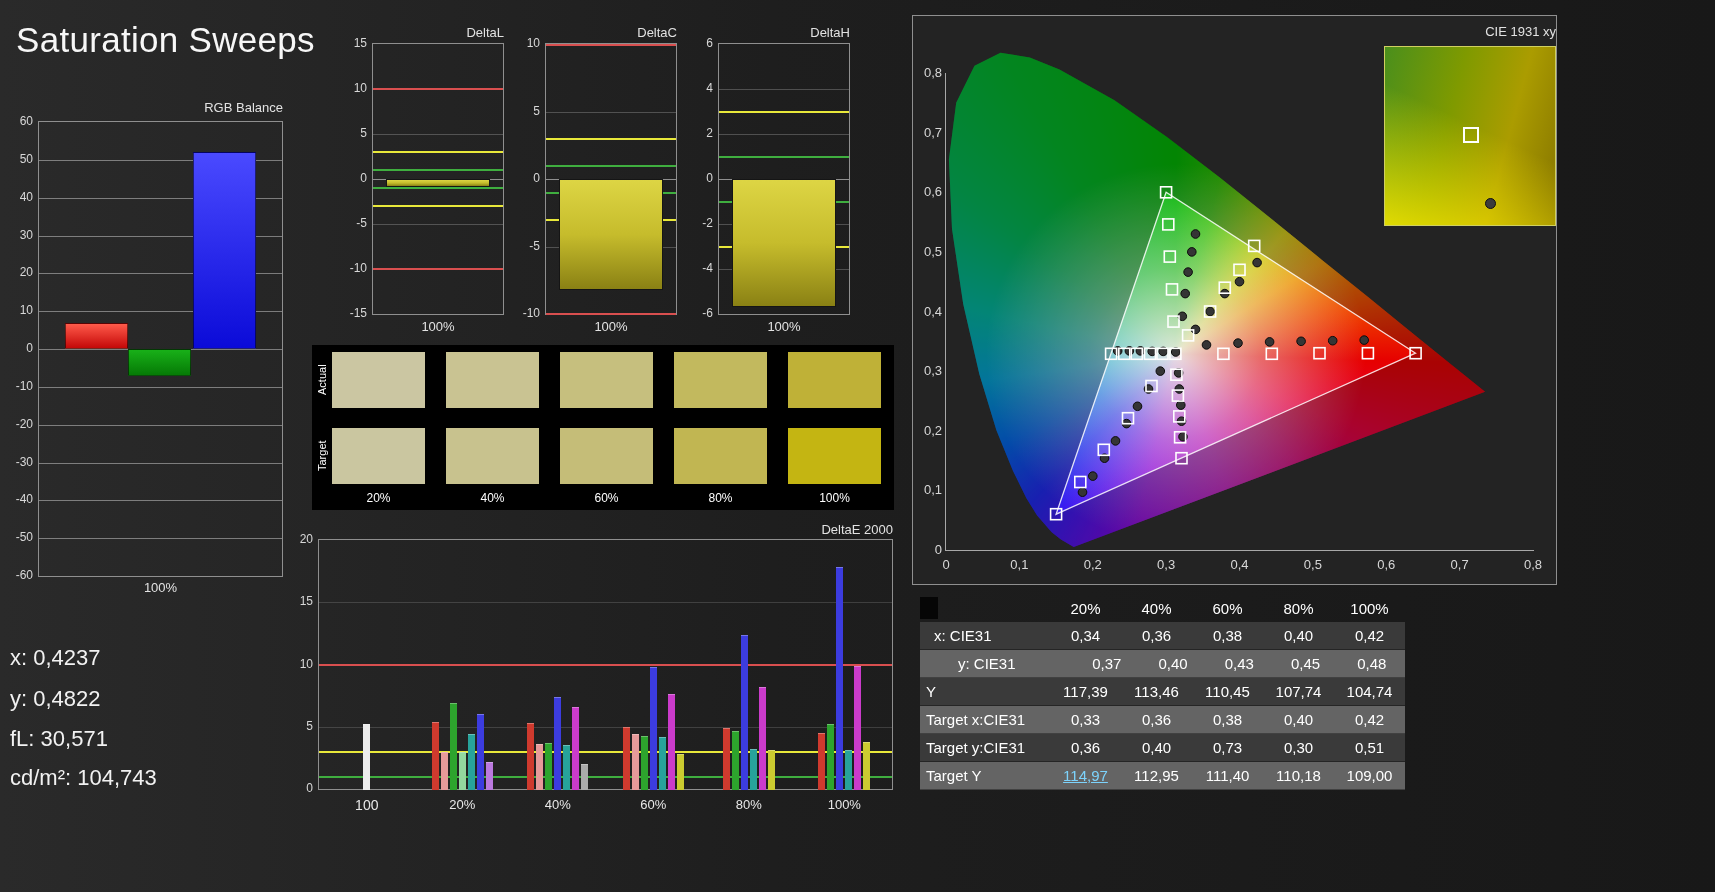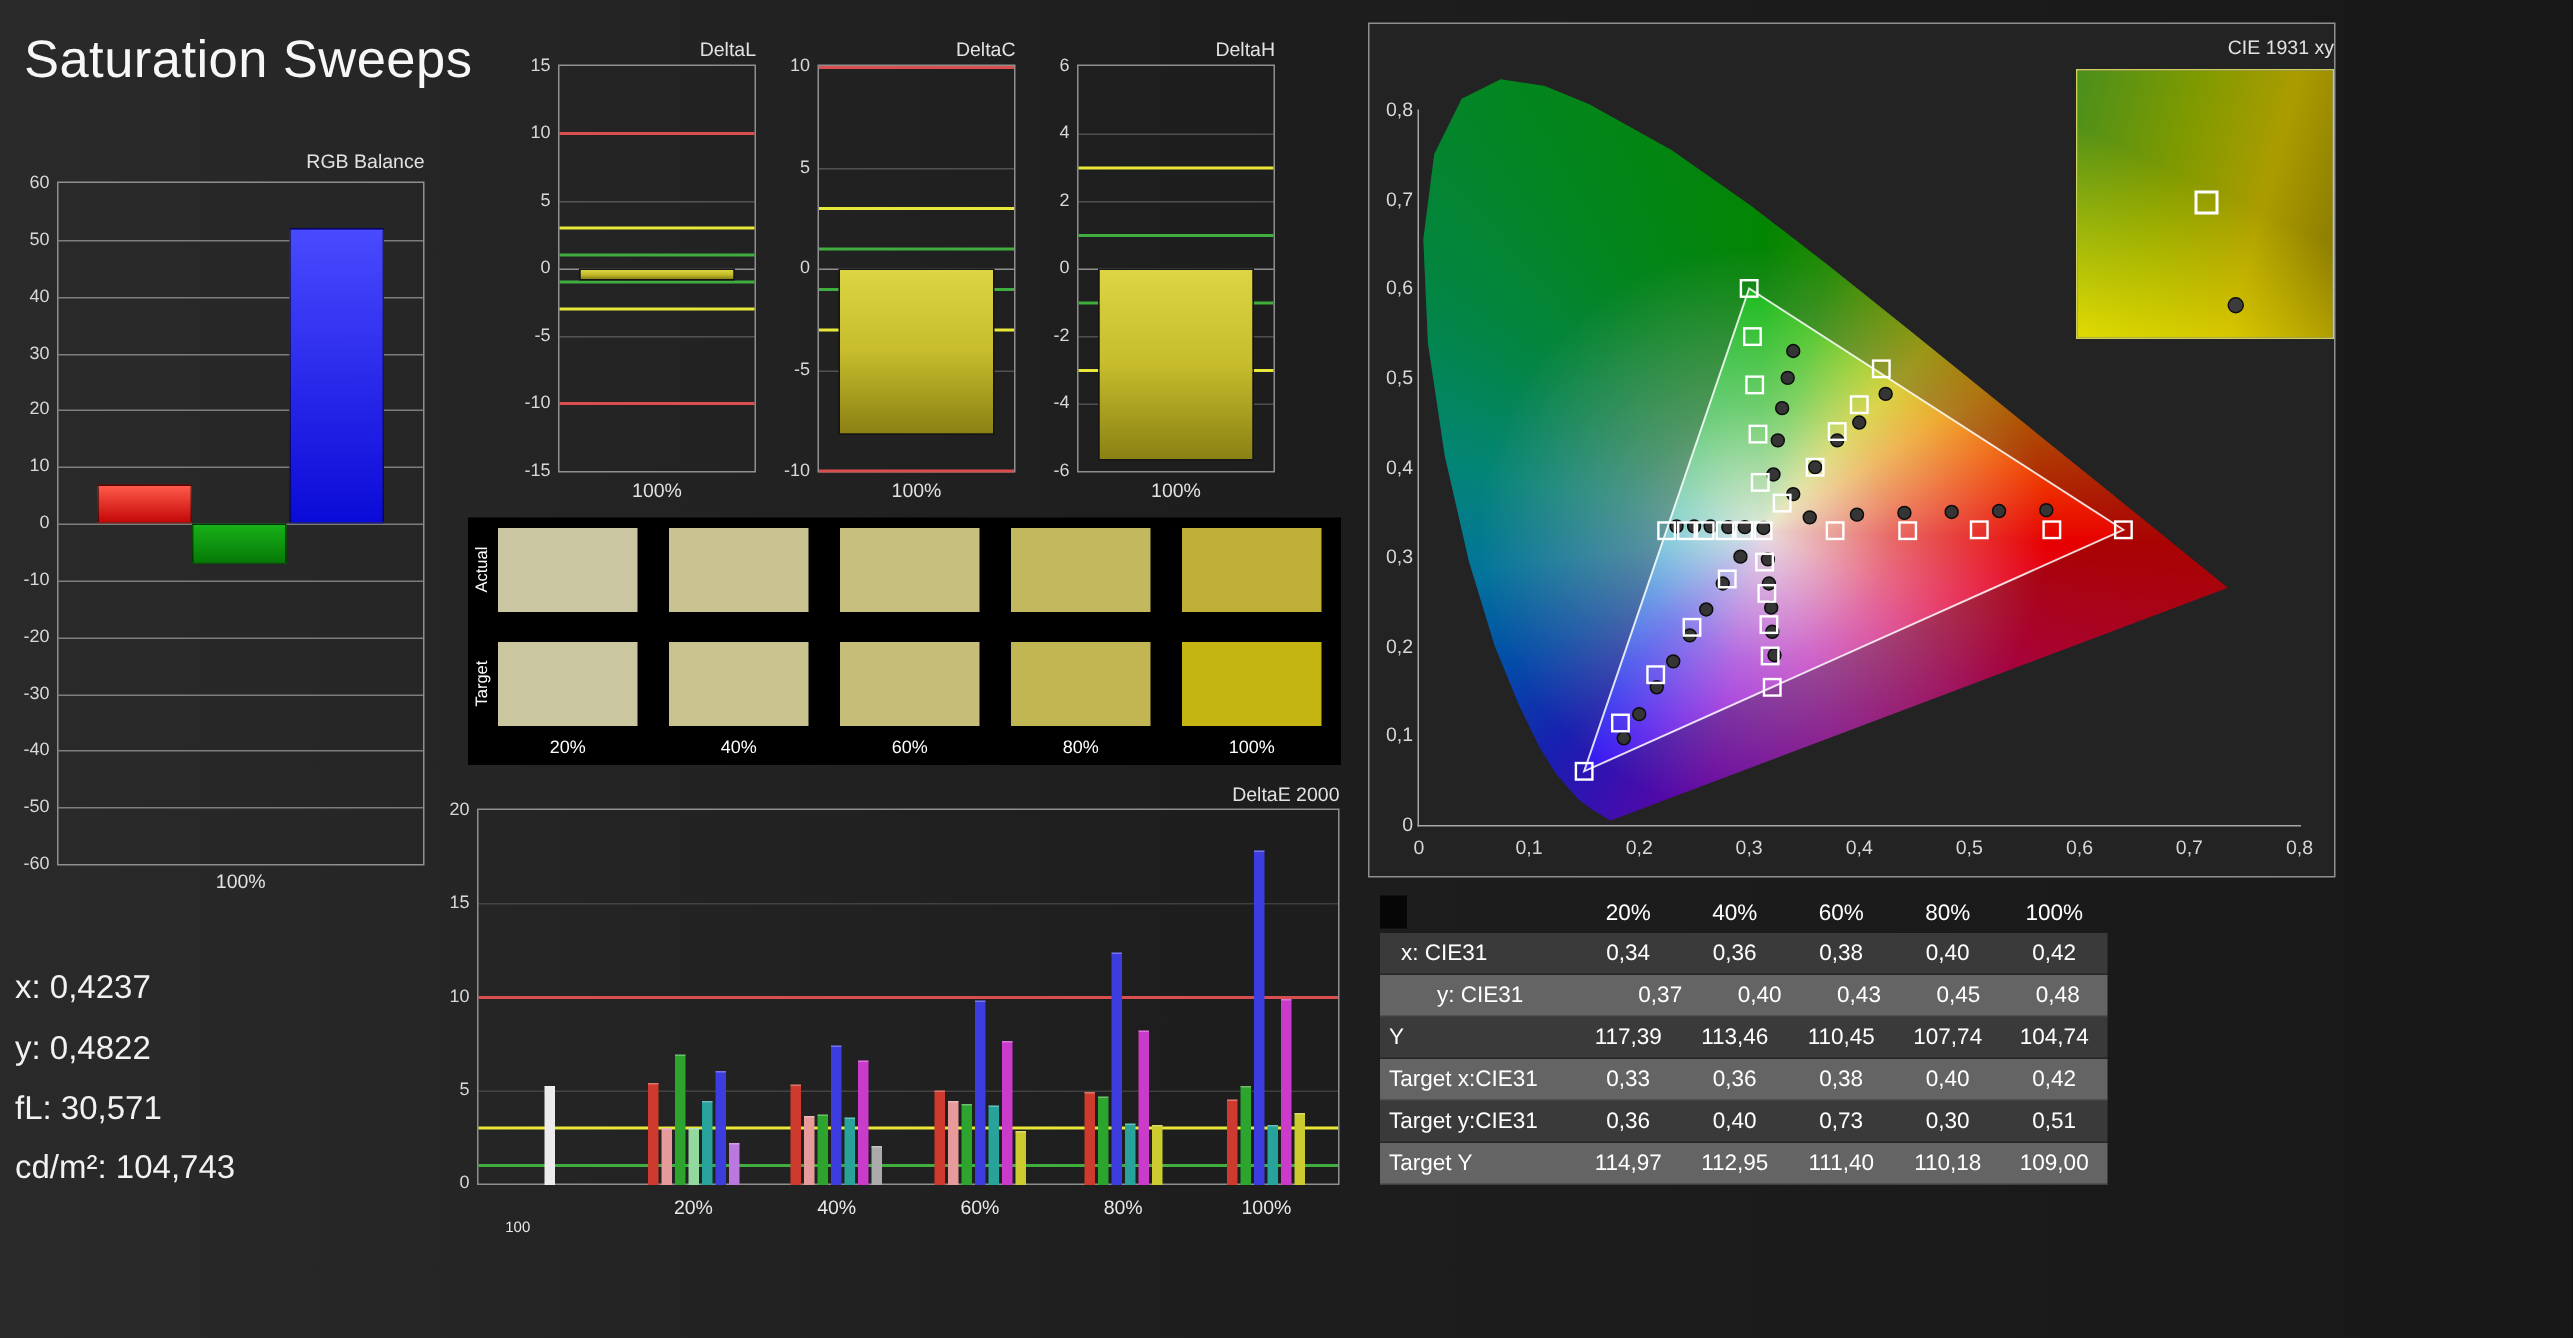--- a/index.html
+++ b/index.html
@@ -166,21 +166,21 @@
       <div style="position: absolute; left: -36px; width: 30px; top: 54.3px; text-align: right; font-size: 12px; color: rgb(216, 216, 216);">15</div>
       <div style="position: absolute; left: 0px; right: 0px; top: 62.3px; height: 1px; background: rgba(255, 255, 255, 0.15);"></div>
       <div style="position: absolute; left: -36px; width: 30px; top: 116.5px; text-align: right; font-size: 12px; color: rgb(216, 216, 216);">10</div>
       <div style="position: absolute; left: -36px; width: 30px; top: 178.8px; text-align: right; font-size: 12px; color: rgb(216, 216, 216);">5</div>
       <div style="position: absolute; left: 0px; right: 0px; top: 186.8px; height: 1px; background: rgba(255, 255, 255, 0.15);"></div>
       <div style="position: absolute; left: -36px; width: 30px; top: 241px; text-align: right; font-size: 12px; color: rgb(216, 216, 216);">0</div>
       <div style="position: absolute; left: 0px; right: 0px; top: 123.5px; height: 2px; background: rgb(217, 79, 79);"></div>
       <div style="position: absolute; left: 0px; right: 0px; top: 210.7px; height: 2px; background: rgb(232, 232, 58);"></div>
       <div style="position: absolute; left: 0px; right: 0px; top: 235.6px; height: 2px; background: rgb(63, 174, 63);"></div>
       <div style="position: absolute; left: 44.3px; width: 7px; top: 184.3px; height: 64.7px; background: rgb(236, 236, 236); border-top: 1px solid rgba(255, 255, 255, 0.3);"></div>
-      <div style="position: absolute; left: 17.8px; width: 60px; top: 273px; text-align: left; font-size: 10px; color: rgb(232, 232, 232);">100</div>
+      <div style="position: absolute; left: 17.8px; width: 60px; top: 257px; text-align: center; font-size: 14px; color: rgb(232, 232, 232);">100</div>
       <div style="position: absolute; left: 112.8px; width: 7px; top: 181.8px; height: 67.2px; background: rgb(207, 58, 46); border-top: 1px solid rgba(255, 255, 255, 0.3);"></div>
       <div style="position: absolute; left: 121.8px; width: 7px; top: 211.7px; height: 37.3px; background: rgb(231, 154, 154); border-top: 1px solid rgba(255, 255, 255, 0.3);"></div>
       <div style="position: absolute; left: 130.8px; width: 7px; top: 163.1px; height: 85.9px; background: rgb(45, 164, 45); border-top: 1px solid rgba(255, 255, 255, 0.3);"></div>
       <div style="position: absolute; left: 139.8px; width: 7px; top: 211.7px; height: 37.3px; background: rgb(147, 216, 158); border-top: 1px solid rgba(255, 255, 255, 0.3);"></div>
       <div style="position: absolute; left: 148.8px; width: 7px; top: 194.2px; height: 54.8px; background: rgb(39, 163, 155); border-top: 1px solid rgba(255, 255, 255, 0.3);"></div>
       <div style="position: absolute; left: 157.8px; width: 7px; top: 174.3px; height: 74.7px; background: rgb(60, 60, 223); border-top: 1px solid rgba(255, 255, 255, 0.3);"></div>
       <div style="position: absolute; left: 166.8px; width: 7px; top: 221.6px; height: 27.4px; background: rgb(187, 121, 223); border-top: 1px solid rgba(255, 255, 255, 0.3);"></div>
       <div style="position: absolute; left: 113.3px; width: 60px; top: 257px; text-align: center; font-size: 13px; color: rgb(232, 232, 232);">20%</div>
       <div style="position: absolute; left: 208.3px; width: 7px; top: 183px; height: 66px; background: rgb(207, 58, 46); border-top: 1px solid rgba(255, 255, 255, 0.3);"></div>
       <div style="position: absolute; left: 217.3px; width: 7px; top: 204.2px; height: 44.8px; background: rgb(231, 154, 154); border-top: 1px solid rgba(255, 255, 255, 0.3);"></div>
@@ -361,21 +361,21 @@
       <div style="position: relative; display: flex; height: 28px; background: rgb(58, 58, 58); border-bottom: 1px solid rgba(0, 0, 0, 0.35); box-sizing: border-box;">
         <div style="position: relative; width: 130px; display: flex; align-items: center; padding-left: 6px; box-sizing: border-box; color: rgb(255, 255, 255);">Target y:CIE31</div>
         <div style="position: relative; width: 71px; display: flex; align-items: center; justify-content: center; color: rgb(255, 255, 255);">0,36</div>
         <div style="position: relative; width: 71px; display: flex; align-items: center; justify-content: center; color: rgb(255, 255, 255);">0,40</div>
         <div style="position: relative; width: 71px; display: flex; align-items: center; justify-content: center; color: rgb(255, 255, 255);">0,73</div>
         <div style="position: relative; width: 71px; display: flex; align-items: center; justify-content: center; color: rgb(255, 255, 255);">0,30</div>
         <div style="position: relative; width: 71px; display: flex; align-items: center; justify-content: center; color: rgb(255, 255, 255);">0,51</div>
       </div>
       <div style="position: relative; display: flex; height: 28px; background: rgb(100, 100, 100); border-bottom: 1px solid rgba(0, 0, 0, 0.35); box-sizing: border-box;">
         <div style="position: relative; width: 130px; display: flex; align-items: center; padding-left: 6px; box-sizing: border-box; color: rgb(255, 255, 255);">Target Y</div>
-        <div style="position: relative; width: 71px; display: flex; align-items: center; justify-content: center; color: #ffffff;">114,97</div>
+        <div style="position: relative; width: 71px; display: flex; align-items: center; justify-content: center; color: #7dd3fc; text-decoration: underline;">114,97</div>
         <div style="position: relative; width: 71px; display: flex; align-items: center; justify-content: center; color: rgb(255, 255, 255);">112,95</div>
         <div style="position: relative; width: 71px; display: flex; align-items: center; justify-content: center; color: rgb(255, 255, 255);">111,40</div>
         <div style="position: relative; width: 71px; display: flex; align-items: center; justify-content: center; color: rgb(255, 255, 255);">110,18</div>
         <div style="position: relative; width: 71px; display: flex; align-items: center; justify-content: center; color: rgb(255, 255, 255);">109,00</div>
       </div>
     </div>
 
   <div class="cr-line" style="top:645px">x: 0,4237</div>
   <div class="cr-line" style="top:686px">y: 0,4822</div>
   <div class="cr-line" style="top:726px">fL: 30,571</div>

